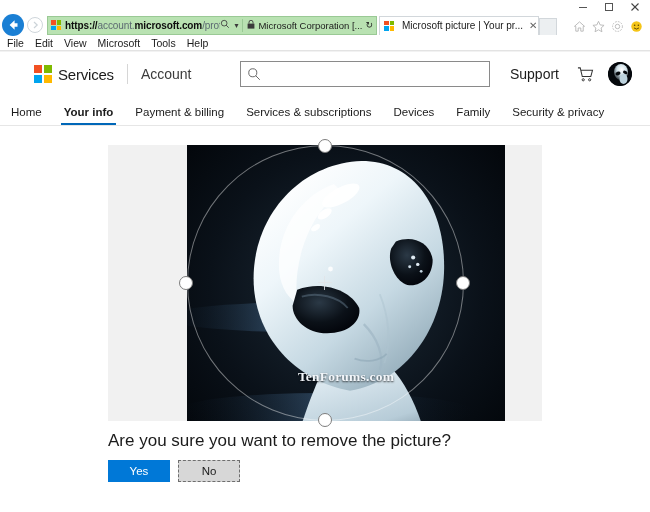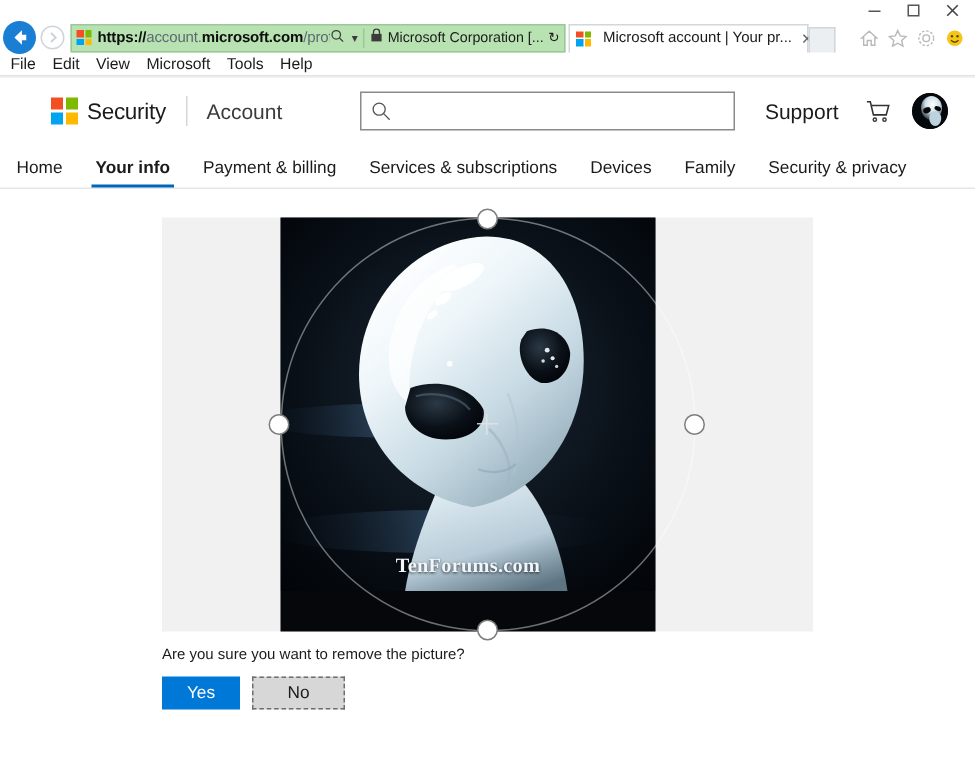--- a/index.html
+++ b/index.html
@@ -124,21 +124,21 @@
     content:""; position:absolute; left:8px; right:8px; bottom:0; height:2.5px; background:#0067b8;
   }
 
   
   .editor-outer { position:relative; padding-top:19px; }
   .crop-stage {
     position:relative; margin-left:108px; width:434px; height:276px;
     background:#f1f1f1;
   }
   .photo {
-    position:absolute; left:79px; top:0; width:250px; height:276px;
+    position:absolute; left:79px; top:0; width:318px; height:276px;
     overflow:hidden; background:#05070b;
   }
   .photo-inner { position:absolute; inset:0; }
 
   .circle-guide {
     position:absolute; left:79px; top:0; width:277px; height:276px;
     border-radius:50%; border:1px solid rgba(255,255,255,0.42); pointer-events:none;
     box-sizing:border-box;
   }
   .handle {
@@ -157,25 +157,25 @@
   .crosshair::after { top:6px; left:0; height:1.3px; width:14px; }
 
   .watermark {
     position:absolute; left:0; right:0; top:224px; text-align:center;
     color:#f2f6fa; font-size:13.5px; font-weight:bold;
     font-family:"Liberation Serif", serif; letter-spacing:0.2px;
     text-shadow:0 1px 2px rgba(0,0,0,0.75); z-index:4; pointer-events:none;
   }
 
   .confirm-text {
-    margin-left:108px; margin-top:10px; font-size:10px; color:#1b1b1b;
+    margin-left:108px; margin-top:10px; font-size:17px; color:#1b1b1b;
   }
   .btnrow { margin-left:108px; margin-top:9px; display:flex; align-items:center; gap:0; }
   .btn-yes {
-    width:52px; height:22px; background:#0078d7; color:#fff; border:none;
+    width:62px; height:22px; background:#0078d7; color:#fff; border:none;
     font-size:11.5px; font-family:"Liberation Sans", sans-serif; cursor:pointer;
     display:flex; align-items:center; justify-content:center;
   }
   .btn-no {
     width:62px; height:22px; background:#d7d7d7; color:#1b1b1b;
     border:1px dashed #6e6e6e; font-size:11.5px; margin-left:8px;
     font-family:"Liberation Sans", sans-serif; cursor:pointer;
     display:flex; align-items:center; justify-content:center;
   }
 </style>
@@ -248,21 +248,21 @@
     </div>
 
     <div class="tabstrip">
       <div class="tab">
         <span class="ms-logo-sm">
           <i class="ms-q1"></i>
             <i class="ms-q2"></i>
             <i class="ms-q3"></i>
             <i class="ms-q4"></i>
         </span>
-        <span>Microsoft account | Your pr...</span>
+        <span>Microsoft picture | Your pr...</span>
         <span class="tab-close">✕</span>
       </div>
       <div class="tab-new"></div>
     </div>
 
     <div class="nav-icons">
       <span class="nav-ico">
         <svg width="13" height="13" viewBox="0 0 14 14">
             <path d="M7 2 L12.4 6.8 L11 6.8 L11 12 L8.4 12 L8.4 8.6 L5.6 8.6 L5.6 12 L3 12 L3 6.8 L1.6 6.8 Z" fill="none" stroke="#b8b8b8" stroke-width="1"></path>
           </svg>
@@ -301,21 +301,21 @@
 
   <div class="page">
 
     <div class="msheader">
       <span class="ms-logo-lg">
         <i class="ms-q1"></i>
           <i class="ms-q2"></i>
           <i class="ms-q3"></i>
           <i class="ms-q4"></i>
       </span>
-      <span class="brand-text">Security</span>
+      <span class="brand-text">Services</span>
       <span class="brand-div"></span>
       <span class="acct-text">Account</span>
 
       <div class="searchwrap">
         <span class="search-ico">
           <svg width="14" height="14" viewBox="0 0 16 16">
               <circle cx="6.6" cy="6.6" r="4.6" fill="none" stroke="#555" stroke-width="1"></circle>
               <line x1="10" y1="10" x2="14.6" y2="14.6" stroke="#555" stroke-width="1"></line>
             </svg>
         </span>

